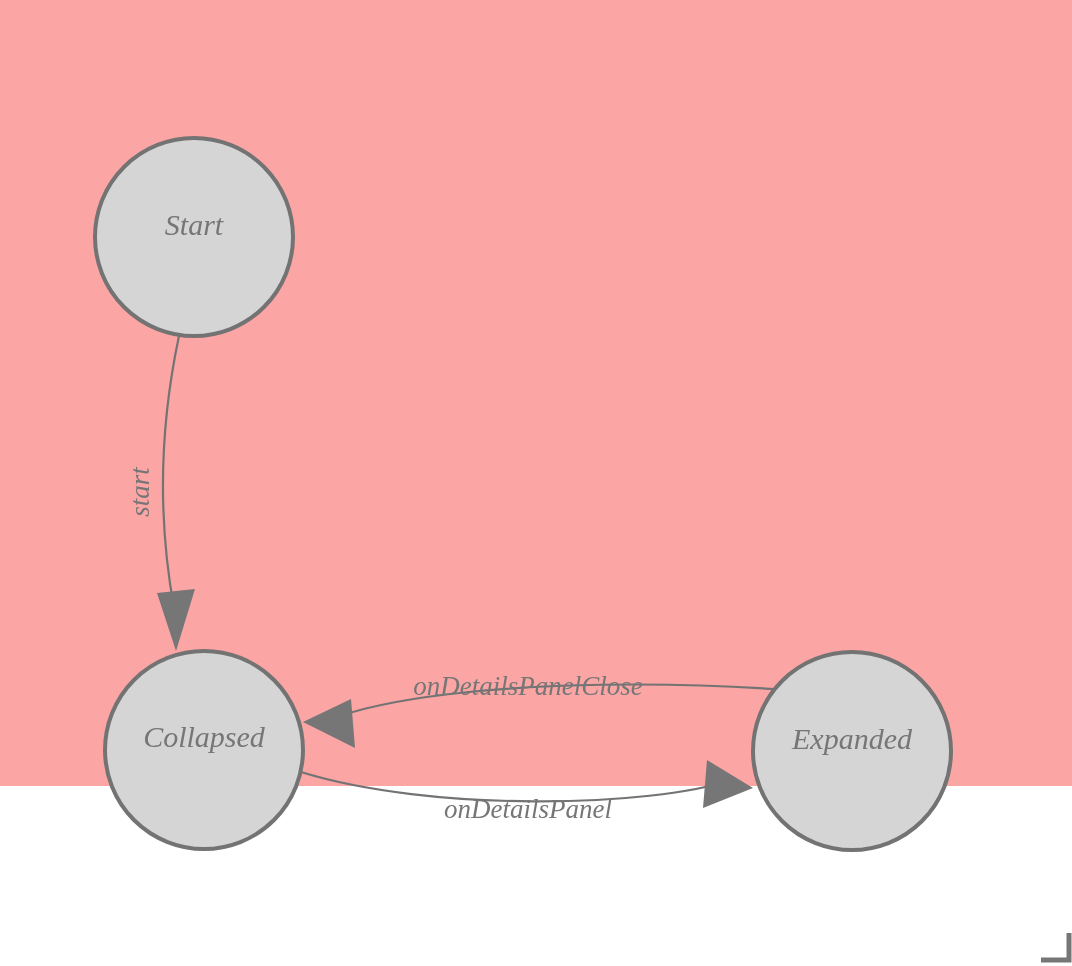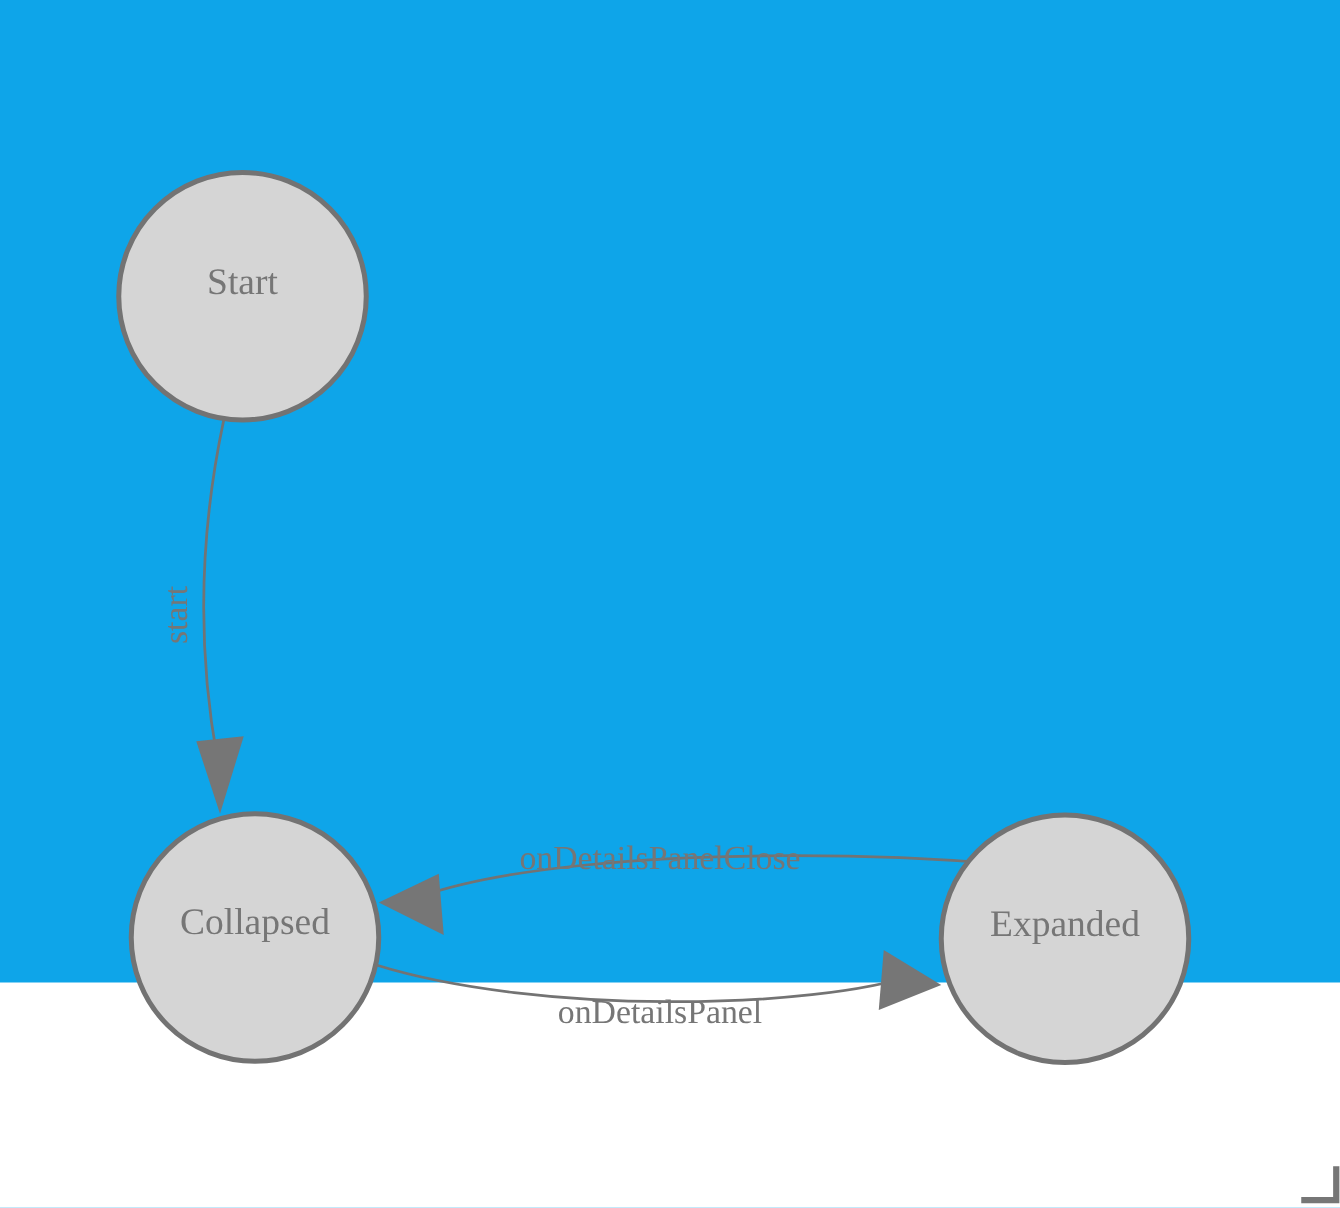--- a/index.html
+++ b/index.html
@@ -10,21 +10,22 @@
   body {
     width: 1072px;
     height: 966px;
     overflow: hidden;
     font-family: "Liberation Serif", "DejaVu Serif", serif;
   }
   #diagram-root {
     position: relative;
     width: 1072px;
     height: 786px;
-    background: #0ea5e9;
+    background: #fca5a5;
+    font-style: italic;
   }
   #state-machine-svg {
     position: absolute;
     top: 0;
     left: 0;
     width: 1072px;
     height: 966px;
     display: block;
   }
   .node-circle {

